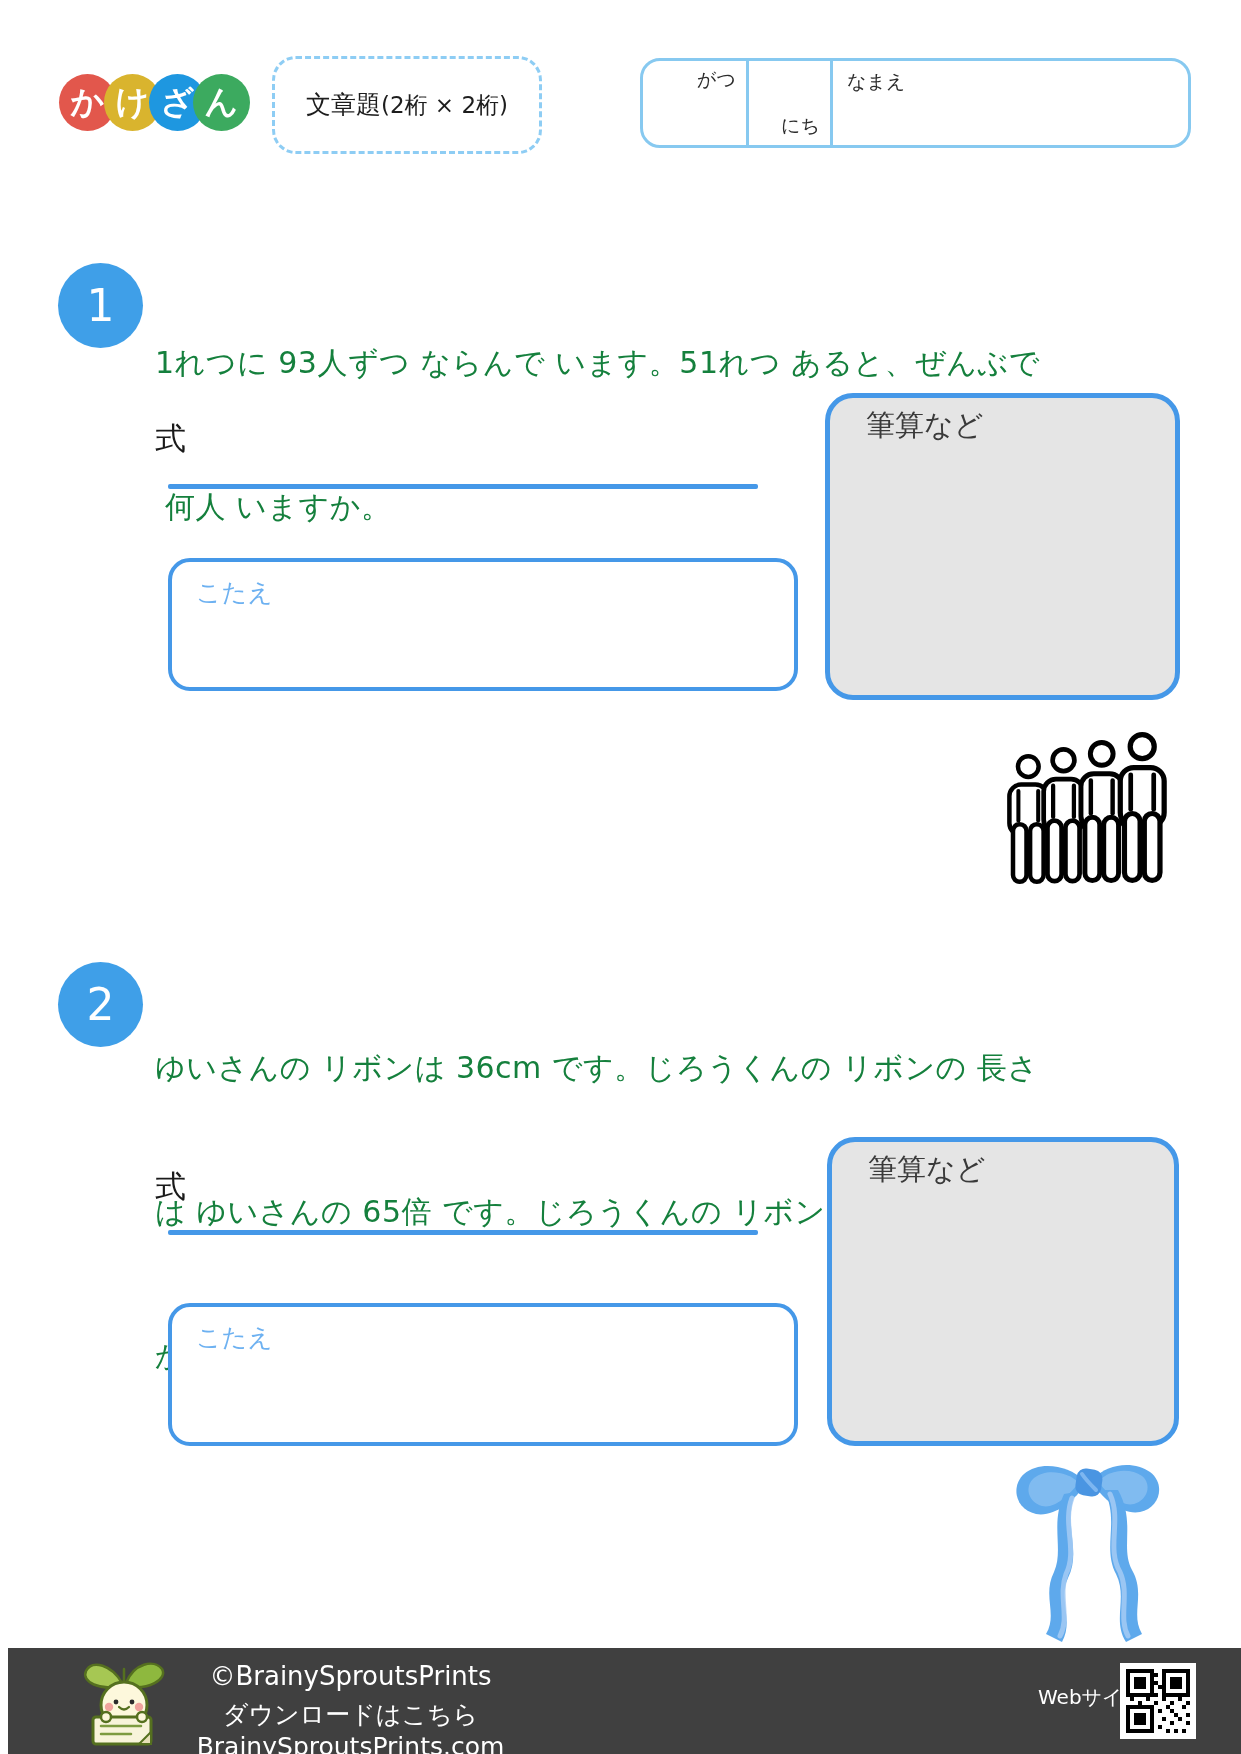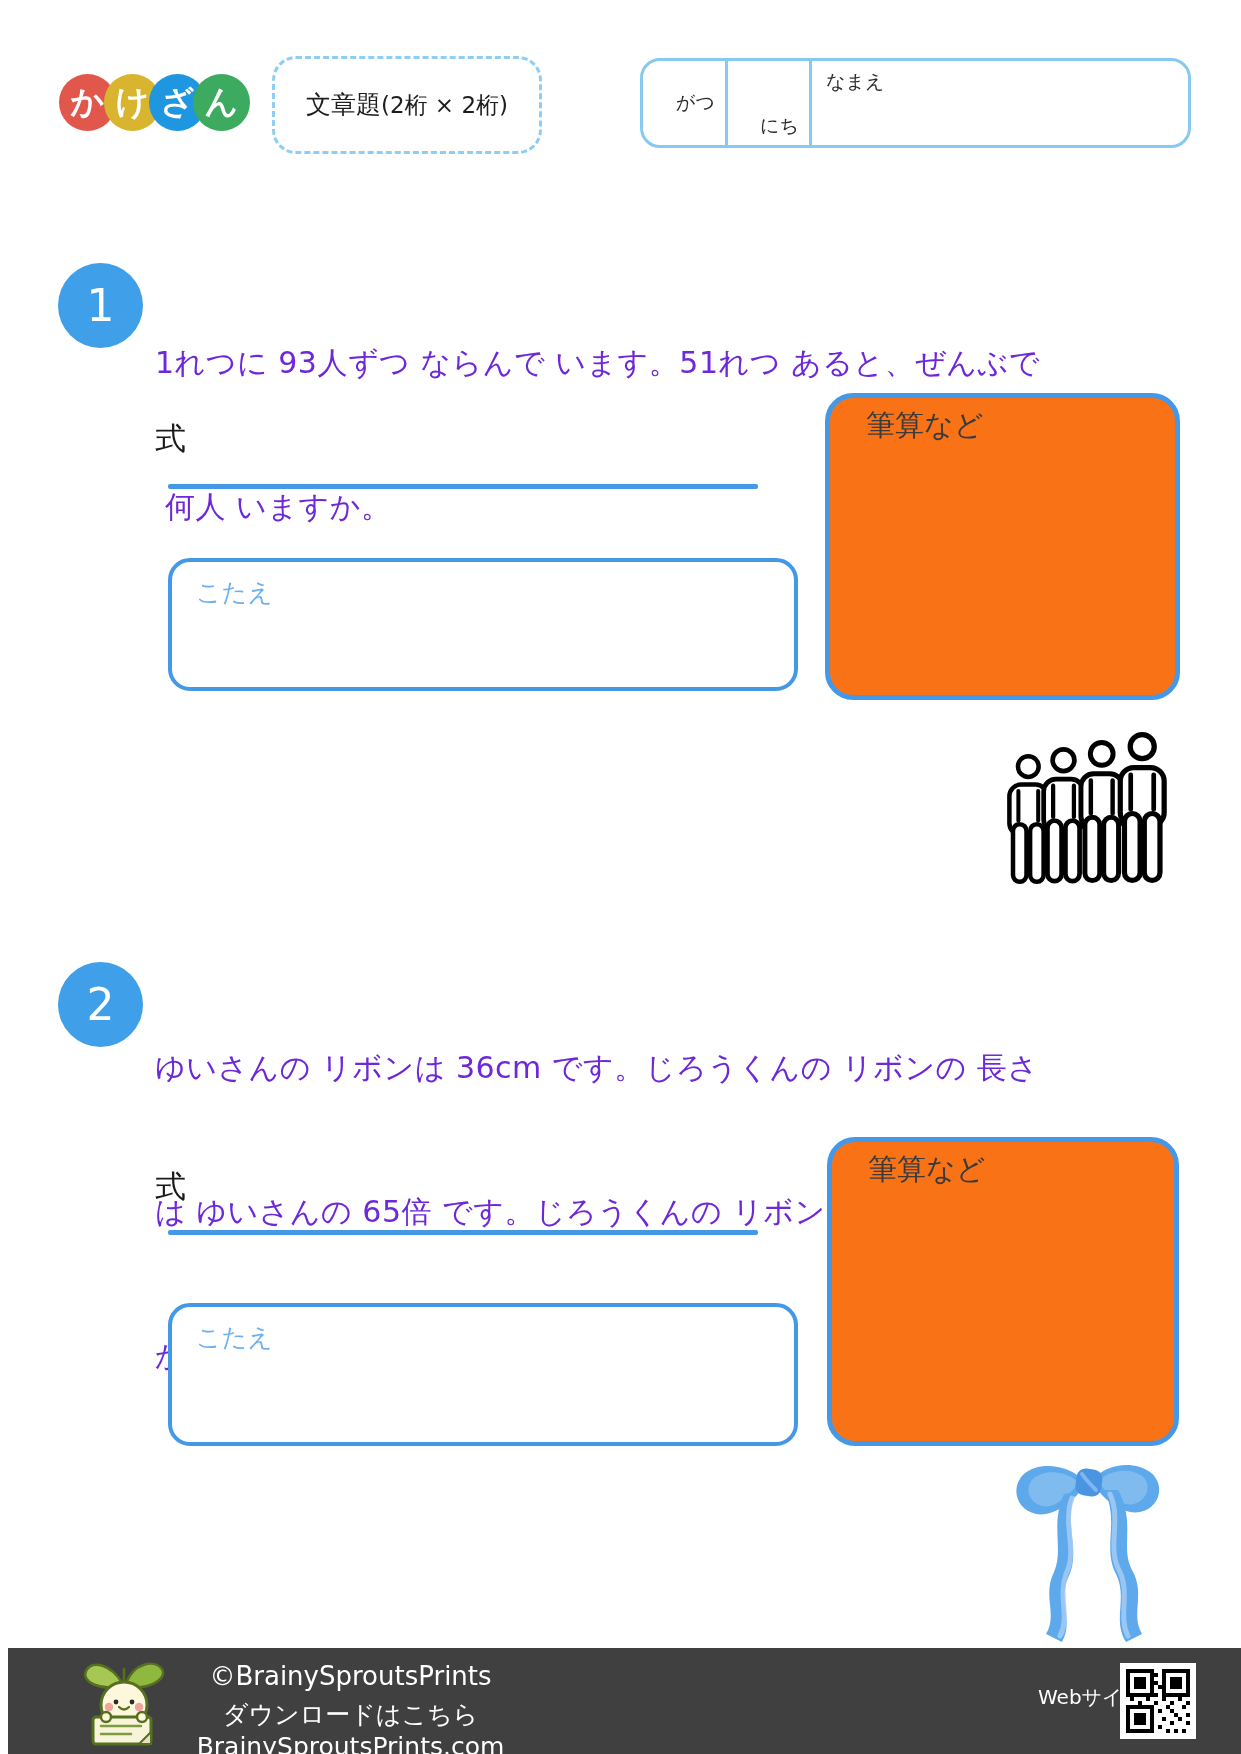--- a/index.html
+++ b/index.html
@@ -19,40 +19,40 @@
     border:3px dashed #8ecdf4;border-radius:24px;
     display:flex;flex-direction:row;align-items:center;justify-content:center;
     color:#1d1d1d;}
   .title-l1{font-size:25px;line-height:32px;}
   .title-l2{font-size:23px;line-height:30px;}
 
   
   .date-box{left:640px;top:58px;width:545px;height:84px;
     border:3px solid #87c9f0;border-radius:20px;display:flex;overflow:hidden;}
   .date-cell{display:flex;box-sizing:border-box;font-size:19px;color:#2b2b2b;}
-  .cell-month{width:85px;border-right:3px solid #87c9f0;
-    align-items:center;justify-content:flex-end;padding:6px 10px;}
+  .cell-month{width:106px;border-right:3px solid #87c9f0;
+    align-items:flex-start;justify-content:flex-end;padding:6px 10px;}
   .cell-day{width:84px;border-right:3px solid #87c9f0;
     align-items:flex-end;justify-content:flex-end;padding:6px 10px;}
   .cell-name{flex:1;align-items:flex-start;justify-content:flex-start;padding:8px 14px;border-radius:25px;}
 
   
   .num-circle{position:absolute;width:85px;height:85px;border-radius:50%;
     background:#3f9fe8;color:#fff;display:flex;align-items:center;justify-content:center;
     font-size:44px;}
   .ptext{position:absolute;left:155px;width:930px;font-size:30px;line-height:48px;
-    color:#6d28d9;letter-spacing:0.5px;white-space:pre-wrap;}
+    color:#15803d;letter-spacing:0.5px;white-space:pre-wrap;}
   .shiki{position:absolute;left:155px;font-size:31px;color:#1a1a1a;}
   .underline{position:absolute;left:168px;width:590px;height:5px;
     background:#4598e8;border-radius:2px;}
   .answer-box{position:absolute;left:168px;width:630px;box-sizing:border-box;
     border:4px solid #4598e8;border-radius:22px;background:#fff;}
   .answer-label{display:block;padding:14px 0 0 24px;font-size:25px;color:#6db1f1;}
   .work-box{position:absolute;box-sizing:border-box;
-    border:5px solid #4598e8;border-radius:28px;background:#f97316;}
+    border:5px solid #4598e8;border-radius:28px;background:#e5e5e5;}
   .work-label{display:block;padding:8px 0 0 36px;font-size:29px;color:#3a3a3a;}
 
   
   .footer{position:absolute;left:8px;top:1648px;width:1241px;height:106px;background:#404040;}
   .footer-texts{position:absolute;left:155px;top:12px;width:375px;text-align:center;color:#fff;}
   .f-copy{font-size:26px;line-height:32px;margin-bottom:7px;}
   .f-dl{font-size:25px;line-height:32px;}
   .f-web{position:absolute;left:1030px;top:36px;font-size:20px;color:#fff;}
 </style>
 </head>

